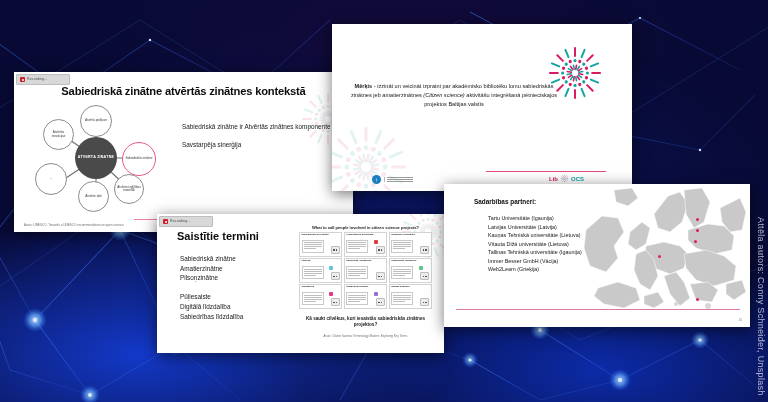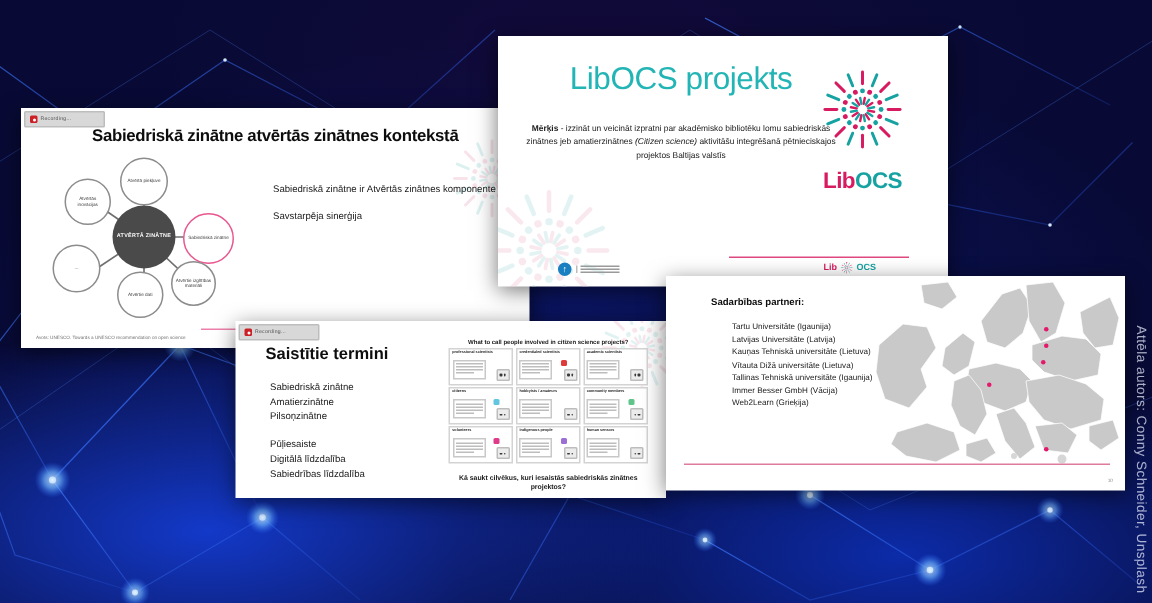--- a/index.html
+++ b/index.html
@@ -63,21 +63,21 @@
   .euo span{color:#fff;font-size:6px;line-height:1;}
   .bars{width:26px;display:flex;flex-direction:column;gap:1.1px;padding-left:2px;border-left:.8px solid #bbb;}
   .bars i{display:block;height:.9px;background:#9a9a9a;}
   #s2-fr{position:absolute;right:48px;bottom:2px;display:flex;align-items:center;gap:2px;
     font-size:6px;font-weight:bold;}
   #s2-fr .lib{color:#d81b60;}
   #s2-fr .ocs{color:#17a2a2;}
   #s2-frule{position:absolute;right:26px;bottom:13px;width:120px;height:1px;background:#d81b60;opacity:.8;}
 
   
-  #slide3{left:157px;top:214px;width:287px;height:118px;}
+  #slide3{left:157px;top:214px;width:287px;height:139px;}
   #s3-title{position:absolute;top:16px;left:20px;font-size:11px;font-weight:bold;color:#0d0d0d;}
   #s3-list{position:absolute;top:40px;left:23px;width:120px;font-size:6.4px;color:#1a1a1a;line-height:1.52;}
   #s3-list .gap{height:9px;}
   #s3-comic{position:absolute;right:10px;top:11px;width:137px;height:116px;}
   #s3-ch{position:absolute;top:0;left:0;width:100%;text-align:center;font-size:4px;
     font-weight:bold;color:#1a1a1a;}
   #s3-grid{position:absolute;top:7px;left:2px;width:133px;height:77px;
     display:grid;grid-template-columns:repeat(3,1fr);grid-template-rows:repeat(3,1fr);gap:1.5px;}
   .cpanel{position:relative;background:#fff;border:.5px solid #d3d3d3;overflow:hidden;}
   .clab{position:absolute;top:1px;left:1.5px;font-size:2.5px;font-weight:bold;color:#1a1a1a;line-height:1;}
@@ -329,21 +329,20 @@
           <rect x="-1.6" y="-42" width="3.2" height="16" rx="1.6" fill="#f3c9d8" transform="rotate(315)"></rect>
           <circle cx="0" cy="-20" r="2.6" fill="#bde3e3" transform="rotate(315)"></circle>
           <rect x="-1.3" y="-14" width="2.6" height="9" rx="1.3" fill="#f3c9d8" transform="rotate(326.25)"></rect>
           <rect x="-1.6" y="-42" width="3.2" height="16" rx="1.6" fill="#bde3e3" transform="rotate(337.5)"></rect>
           <circle cx="0" cy="-20" r="2.6" fill="#f3c9d8" transform="rotate(337.5)"></circle>
           <rect x="-1.3" y="-14" width="2.6" height="9" rx="1.3" fill="#bde3e3" transform="rotate(348.75)"></rect>
         </g>
       </g>
   </svg>
 
-  <div id="s2-title">LibOCS projekts</div>
 
   <div id="s2-goal"><b>Mērķis</b><span> - izzināt un veicināt izpratni par akadēmisko bibliotēku lomu sabiedriskās zinātnes jeb amatierzinātnes </span><i>(Citizen science)</i><span> aktivitāšu integrēšanā pētnieciskajos projektos Baltijas valstīs</span></div>
 
   <div id="s2-logo">
     <svg viewBox="0 0 100 100" style="width:62px;height:62px;">
       <g transform="translate(50,50)">
           <g id="s2logorays">
             <rect x="-1.6" y="-42" width="3.2" height="16" rx="1.6" fill="#d81b60" transform="rotate(0)"></rect>
             <circle cx="0" cy="-20" r="2.6" fill="#17a2a2" transform="rotate(0)"></circle>
             <rect x="-1.3" y="-14" width="2.6" height="9" rx="1.3" fill="#d81b60" transform="rotate(11.25)"></rect>
@@ -388,21 +387,20 @@
             <rect x="-1.3" y="-14" width="2.6" height="9" rx="1.3" fill="#17a2a2" transform="rotate(303.75)"></rect>
             <rect x="-1.6" y="-42" width="3.2" height="16" rx="1.6" fill="#d81b60" transform="rotate(315)"></rect>
             <circle cx="0" cy="-20" r="2.6" fill="#17a2a2" transform="rotate(315)"></circle>
             <rect x="-1.3" y="-14" width="2.6" height="9" rx="1.3" fill="#d81b60" transform="rotate(326.25)"></rect>
             <rect x="-1.6" y="-42" width="3.2" height="16" rx="1.6" fill="#17a2a2" transform="rotate(337.5)"></rect>
             <circle cx="0" cy="-20" r="2.6" fill="#d81b60" transform="rotate(337.5)"></circle>
             <rect x="-1.3" y="-14" width="2.6" height="9" rx="1.3" fill="#17a2a2" transform="rotate(348.75)"></rect>
           </g>
         </g>
     </svg>
-    <div class="word"><span class="lib">Lib</span><span class="ocs">OCS</span></div>
   </div>
 
   <div id="s2-footer">
     <div id="s2-frule"></div>
     <div id="s2-fl">
       <span class="euo">
           <span>↑</span>
         </span>
       <span class="bars">
           <i></i>

